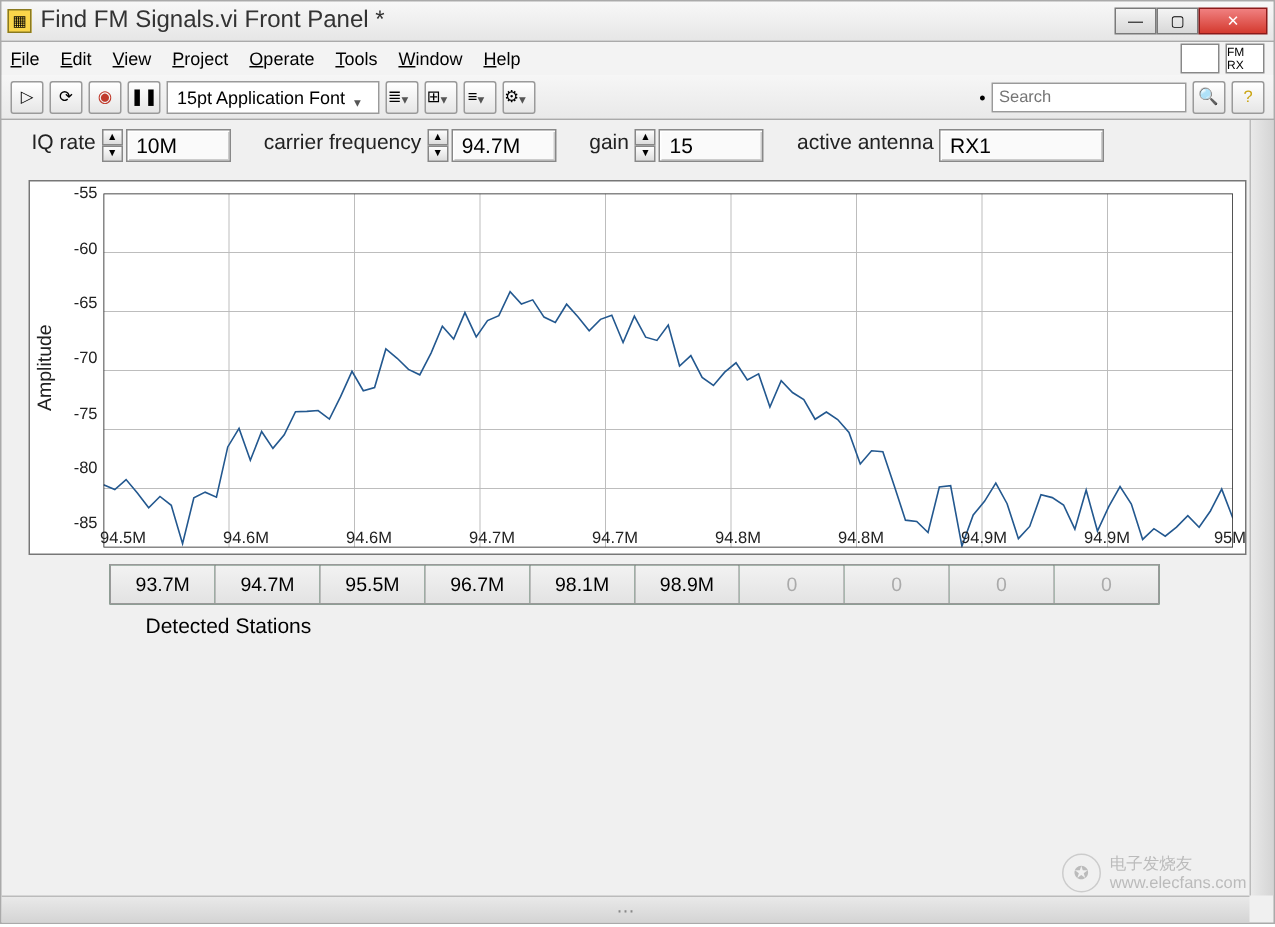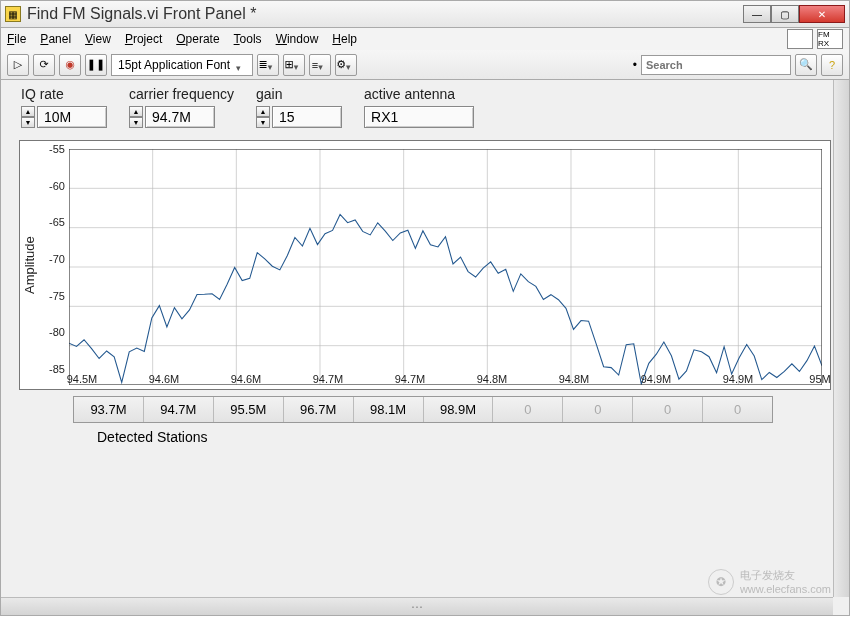--- a/index.html
+++ b/index.html
@@ -76,22 +76,22 @@
     height:22px; border:1px solid #9a9a9a; background:#fff;
     display:flex; align-items:center; padding:0 6px; gap:6px;
     font-size:12px;
   }
   .dd { width:10px; height:10px; display:inline-block; }
   .dd::before { content:"▾"; font-size:9px; color:#555; }
   .search {
     margin-left:auto; display:flex; align-items:center; gap:4px;
   }
   .search input {
-    height:20px; width:150px; border:1px solid #9a9a9a; padding:0 4px;
-    font-size:11px; color:#888;font-weight:bold;
+    height:20px; width:130px; border:1px solid #9a9a9a; padding:0 4px;
+    font-size:11px; color:#888;
   }
   
   .panel {
     border:1px solid #aaa; border-top:none;
     height: 536px;
     background:#f0f0f0;
     position:relative;
     padding: 6px 16px 0 16px;
     overflow:hidden;
   }
@@ -109,21 +109,21 @@
   .h1 {
     text-align:center;
     font-weight:700;
     font-size:30px;
     color:#111;
     margin: 8px 0 8px 0;
   }
   .controls {
     display:flex; gap:22px; padding: 0 4px 8px 4px; flex-wrap:nowrap;
   }
-  .ctrl { display:flex; flex-direction:column; gap:4px; }
+  .ctrl { display:flex; flex-direction:row; gap:4px; }
   .ctrl .lbl { font-size:14px; color:#222; }
   .numwrap { display:flex; align-items:center; gap:2px; }
   .spin {
     width:14px; display:flex; flex-direction:column;
   }
   .spin .sb {
     width:14px; height:11px; border:1px solid #888;
     background:linear-gradient(#fdfdfd,#ddd);
     font-size:7px; display:flex; align-items:center; justify-content:center;
   }
@@ -203,21 +203,21 @@
   <span class="title">Find FM Signals.vi Front Panel *</span>
   <div class="win-btns">
     <div class="win-btn">—</div>
     <div class="win-btn">▢</div>
     <div class="win-btn close">✕</div>
   </div>
 </div>
 
 <div class="menubar">
   <span>File</span>
-  <span>Panel</span>
+  <span>Edit</span>
   <span>View</span>
   <span>Project</span>
   <span>Operate</span>
   <span>Tools</span>
   <span>Window</span>
   <span>Help</span>
   <div class="indicator">
     <div class="box"></div>
     <div class="box">FM RX</div>
   </div>

